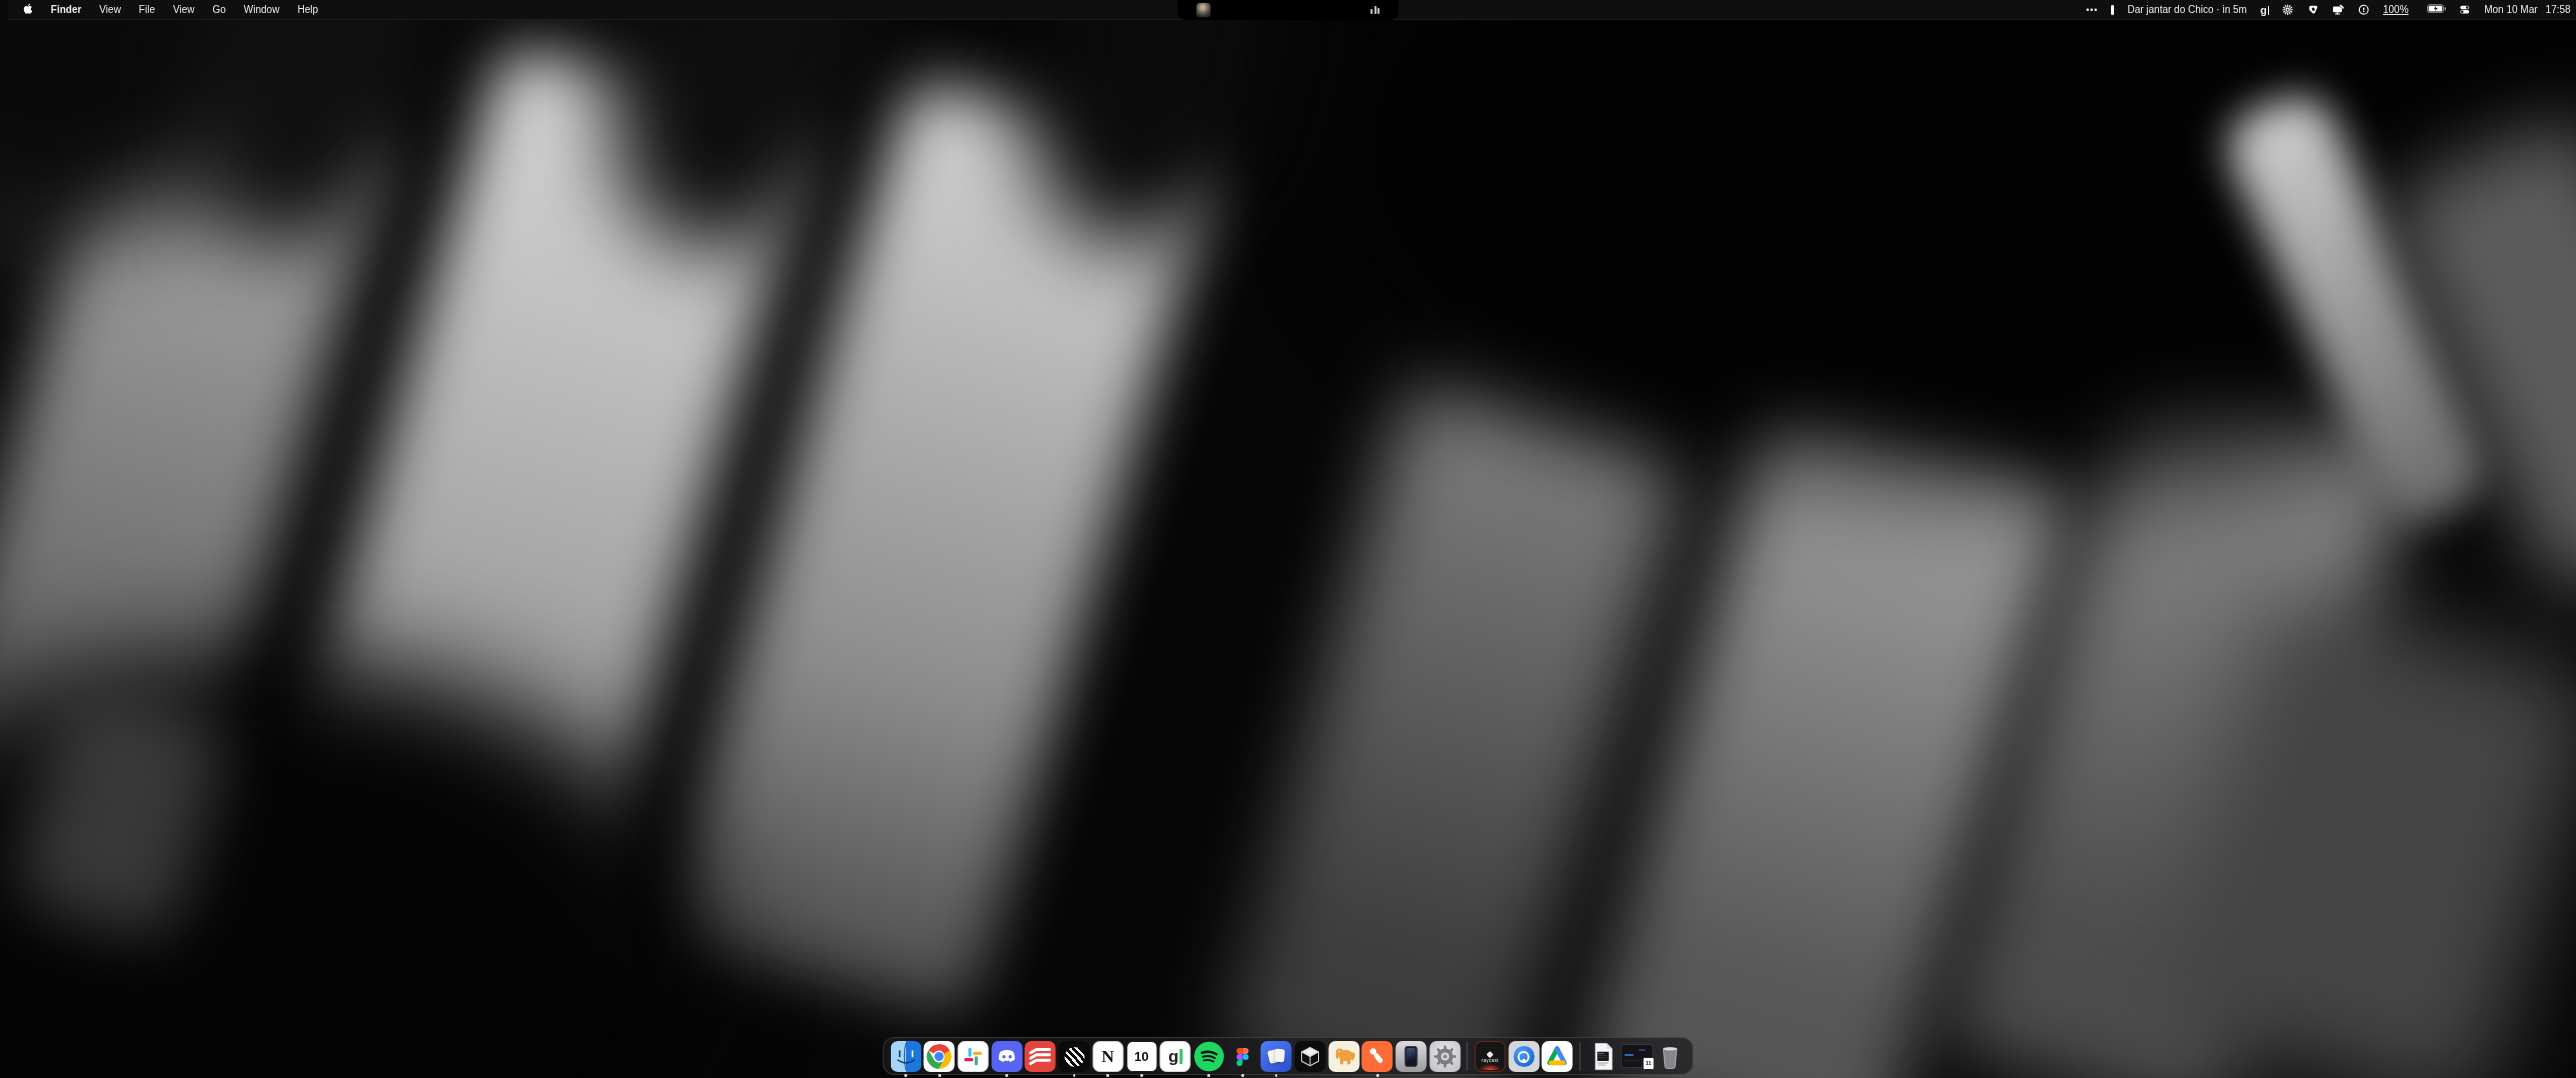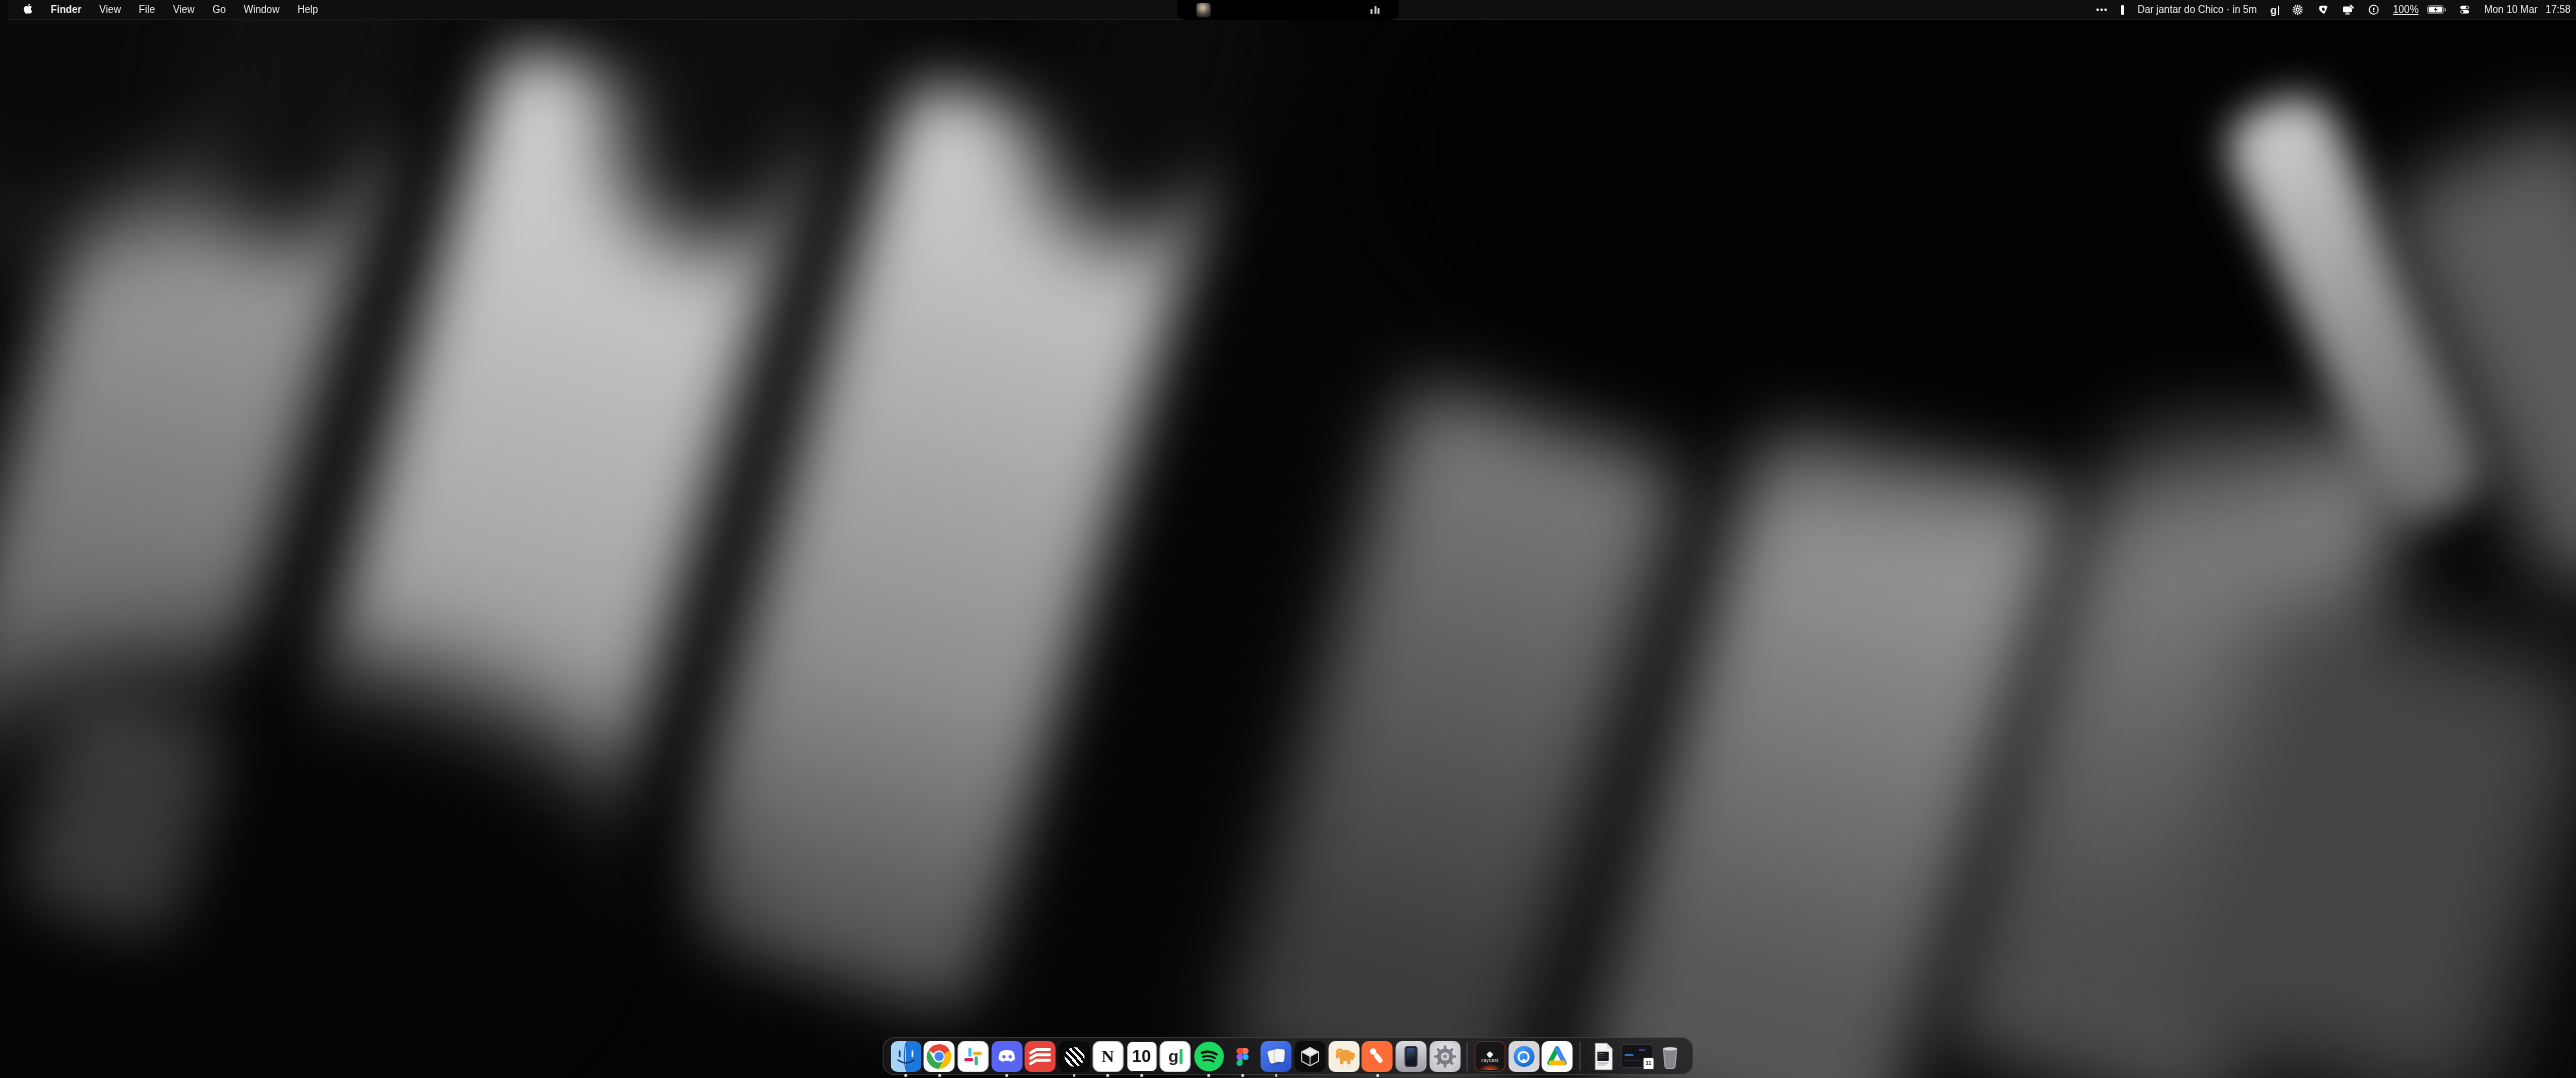--- a/index.html
+++ b/index.html
@@ -64,21 +64,21 @@
         width:2.7px;height:2.7px;border-radius:50%;background:rgba(255,255,255,.85);}
   .ic{width:31px;height:31px;border-radius:7px;overflow:hidden;position:relative;
       display:flex;align-items:center;justify-content:center;box-sizing:border-box;}
   .dsep{width:1px;height:29.5px;margin:0.7px 4px 0;background:rgba(255,255,255,.22);border-radius:0.7px;flex:0 0 auto;}
 
   .ic-notion{background:#fff;border:0.7px solid #cfcfcf;}
   .notion-n{font-family:"Liberation Serif",serif;font-weight:700;font-size:17.4px;color:#111;}
   .ic-ncal{background:#fff;border:1.1px solid #1a1a1a;border-radius:6px;position:relative;}
   .ic-ncal::before{content:"";position:absolute;left:-4px;top:2px;width:4px;height:23px;
       border:1.1px solid #1a1a1a;border-right:none;border-radius:2.7px 0 0 2.7px;background:#fff;}
-  .ncal-day{font-weight:700;font-size:17px;color:#111;}
+  .ncal-day{font-weight:700;font-size:13px;color:#111;}
   .ic-granola{background:#fff;border:0.7px solid #d8d8d8;}
   .gr-g{font-weight:700;font-size:17px;color:#26221d;}
   .gr-caret{width:2.3px;height:14.8px;background:#28c76f;border-radius:0.7px;margin-left:1.3px;}
   .ic-blue{background:linear-gradient(145deg,#4f7ef8,#2a4ec9);}
   .card{position:absolute;background:#f4f4f6;border-radius:2.3px;box-shadow:0 0.7px 2px rgba(0,0,0,.4);}
   .card1{width:10px;height:13.4px;left:7.4px;top:8.7px;transform:rotate(-14deg);}
   .card2{width:10px;height:13.4px;left:13.4px;top:8px;transform:rotate(4deg);}
   .ic-cube{background:#0c0c0e;}
   .ic-linear{background:#0a0a0a;}
   .lin-sphere{width:20px;height:20px;border-radius:50%;
@@ -201,21 +201,21 @@
           <rect x="10.6" y="2.4" width="8.2" height="3.4" rx="1.7" transform="rotate(45 14.7 4.1)" fill="#fff" stroke="#121212" stroke-width="1"></rect>
         </svg>
       </span>
       <span>
         <svg width="11.4" height="11.4" viewBox="0 0 18 18">
           <circle cx="9" cy="9" r="7" fill="none" stroke="#fff" stroke-width="1.7"></circle>
           <rect x="7.9" y="5.4" width="2.2" height="4.6" rx="1.1" fill="#fff"></rect>
           <rect x="7.9" y="10.6" width="2.2" height="2.2" rx="0.6" fill="#fff"></rect>
         </svg>
       </span>
-      <span style="display:flex;align-items:center;gap:8px;text-decoration:underline;">
+      <span style="display:flex;align-items:flex-start;gap:18px;text-decoration:underline;">
         <span>100%</span>
         <svg width="19.5" height="9.4" viewBox="0 0 30 14">
           <rect x="0.8" y="0.8" width="24.4" height="12.4" rx="3.6" fill="none" stroke="rgba(255,255,255,.55)" stroke-width="1.5"></rect>
           <rect x="2.6" y="2.6" width="20.8" height="8.8" rx="2.2" fill="#fff"></rect>
           <path d="M27 4.4 v5.2 a2.6 2.6 0 0 0 0 -5.2 z" fill="rgba(255,255,255,.55)"></path>
           <path d="M14.2 2.6 L10.6 7.5 h2.8 l-1.6 3.9 4.8-5.4 h-2.8 z" fill="#141414"></path>
         </svg>
       </span>
       <span>
         <svg width="11.4" height="11.4" viewBox="0 0 18 18">

